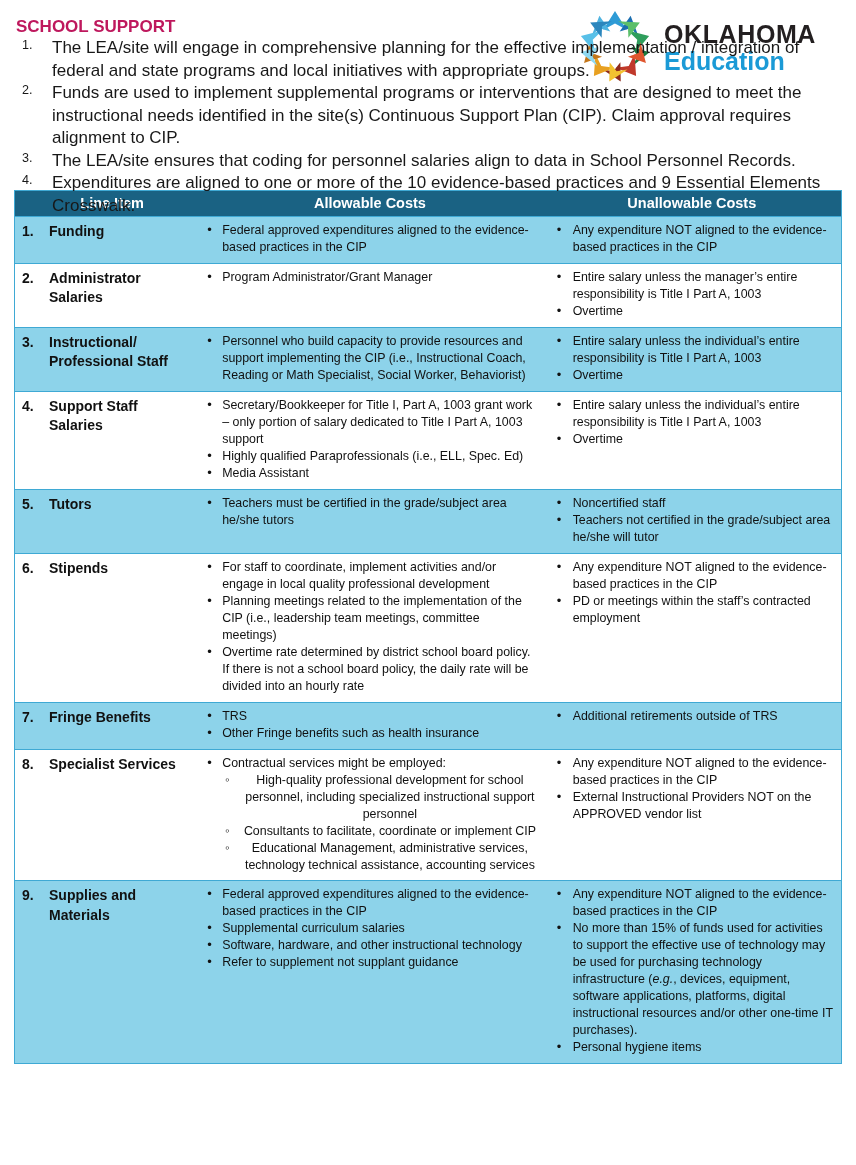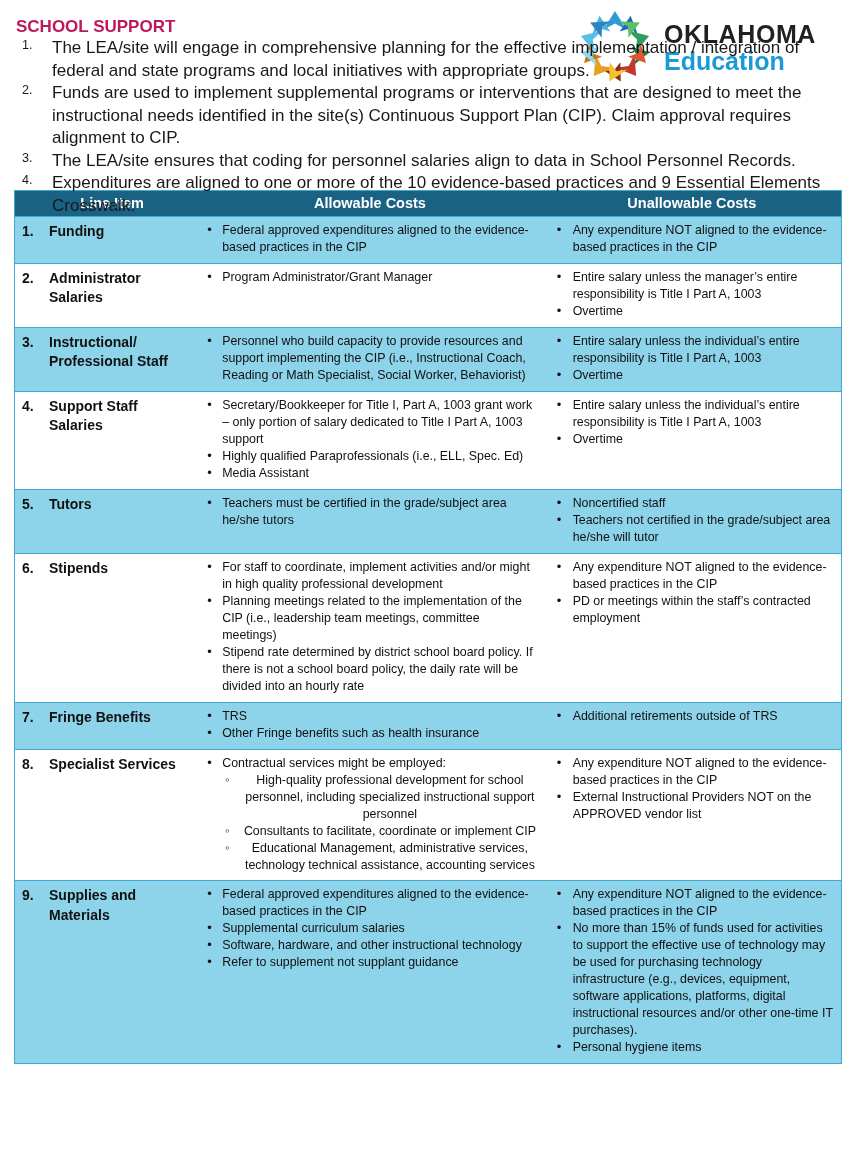--- a/index.html
+++ b/index.html
@@ -208,21 +208,21 @@
     position: absolute;
     left: 3px;
     top: -1px;
     font-size: 13px;
     color: #111;
   }
   td.col-unallow ul.blist > li { padding-left: 22px; }
   td.col-unallow ul.blist > li::before { left: 6px; }
   td.col-unallow { padding-left: 8px; }
 
-  .ital { }
+  .ital { font-style: italic; }
 </style>
 </head>
 <body>
 
 <div class="page">
 
   <div class="header">
 
     <div class="logo-wrap">
       <div class="logo-mark">
@@ -366,23 +366,23 @@
                 <li>Teachers not certified in the grade/subject area he/she will tutor</li>
               </ul>
             </td>
           </tr>
           <tr class="plain">
             <td class="item">
               <div class="item-inner"><span class="item-num">6.</span><span>Stipends</span></div>
             </td>
             <td class="col-allow">
               <ul class="blist">
-                <li>For staff to coordinate, implement activities and/or might in high quality professional development</li>
+                <li>For staff to coordinate, implement activities and/or engage in local quality professional development</li>
                 <li>Planning meetings related to the implementation of the CIP (i.e., leadership team meetings, committee meetings)</li>
-                <li>Stipend rate determined by district school board policy. If there is not a school board policy, the daily rate will be divided into an hourly rate</li>
+                <li>Overtime rate determined by district school board policy. If there is not a school board policy, the daily rate will be divided into an hourly rate</li>
               </ul>
             </td>
             <td class="col-unallow">
               <ul class="blist">
                 <li>Any expenditure NOT aligned to the evidence-based practices in the CIP</li>
                 <li>PD or meetings within the staff’s contracted employment</li>
               </ul>
             </td>
           </tr>
           <tr class="shade">

